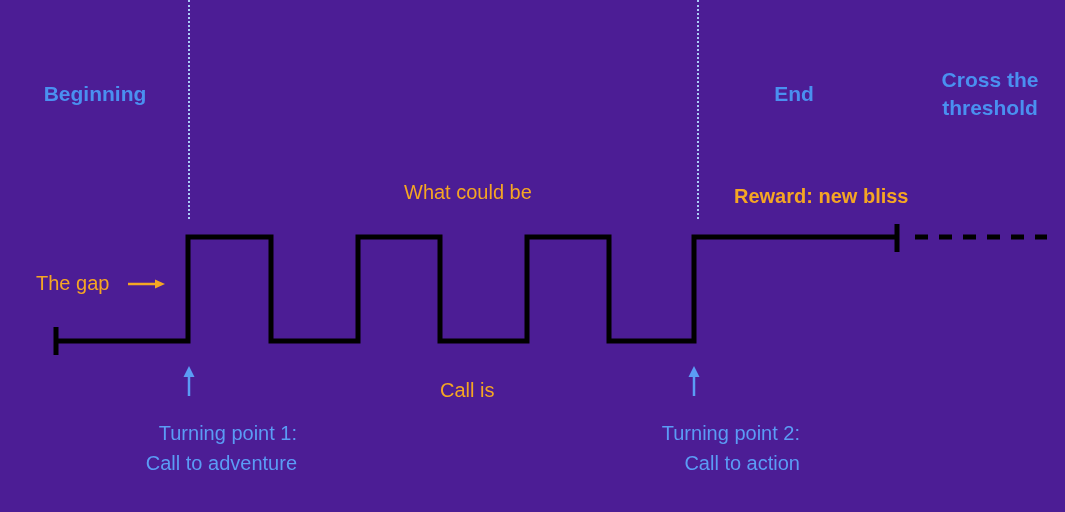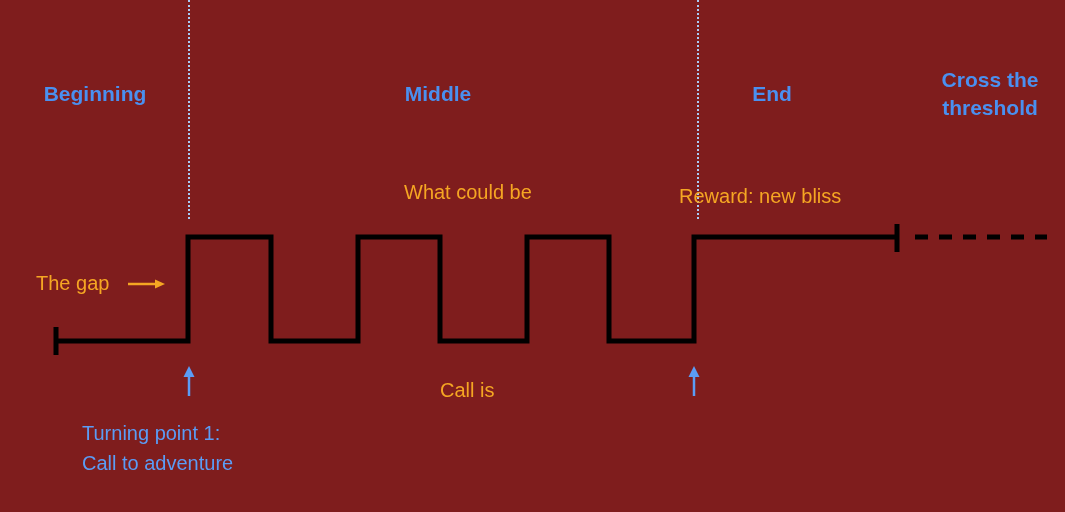--- a/index.html
+++ b/index.html
@@ -7,21 +7,21 @@
     padding: 0;
     background: #ffffff;
   }
   body {
     font-family: "Liberation Sans", sans-serif;
   }
   #canvas {
     position: relative;
     width: 1065px;
     height: 512px;
-    background: #7f1d1d;
+    background: #4c1d95;
     overflow: hidden;
   }
   .abs { position: absolute; }
 
   
   .section-header {
     color: #4a90f0;
     font-weight: bold;
     font-size: 21px;
     text-align: center;
@@ -44,21 +44,21 @@
     font-size: 20px;
     line-height: 26px;
     white-space: nowrap;
   }
 
   
   .blue-label {
     color: #5b9cf5;
     font-size: 20px;
     line-height: 30px;
-    text-align: left;
+    text-align: right;
     white-space: pre-line;
   }
 
   
   #wave-svg {
     left: 0;
     top: 0;
   }
   .wave-path {
     fill: none;
@@ -98,38 +98,39 @@
 </head>
 <body>
 
 <div id="canvas">
 
   <div class="abs divider" style="left:188px;"></div>
   <div class="abs divider" style="left:697px;"></div>
 
   <div class="abs section-header" style="left:15px; top:80px; width:160px;">Beginning</div>
 
-  <div class="abs section-header" style="left:358px; top:80px; width:160px;">Middle</div>
 
-  <div class="abs section-header" style="left:692px; top:80px; width:160px;">End</div>
+  <div class="abs section-header" style="left:714px; top:80px; width:160px;">End</div>
 
   <div class="abs section-header" style="left:900px; top:66px; width:180px;">Cross the
 threshold</div>
 
   <div class="abs orange-label" style="left:404px; top:179px;">What could be</div>
 
-  <div class="abs orange-label" style="left:679px; top:183px;">Reward: new bliss</div>
+  <div class="abs orange-label" style="left:734px; top:183px;font-weight:bold;">Reward: new bliss</div>
 
   <div class="abs orange-label" style="left:440px; top:377px;">Call is</div>
 
   <div class="abs orange-label" style="left:36px; top:270px;">The gap</div>
 
   <div class="abs blue-label" style="left:82px; top:418px; width:215px;">Turning point 1:
 Call to adventure</div>
 
+  <div class="abs blue-label" style="left:590px; top:418px; width:210px;">Turning point 2:
+Call to action</div>
 
   <svg class="abs" id="wave-svg" width="1065" height="512">
 
     <line class="wave-cap" x1="56" y1="327" x2="56" y2="355"></line>
 
     <path class="wave-path" d="M 55 341
              L 188 341
              L 188 237
              L 271 237
              L 271 341

